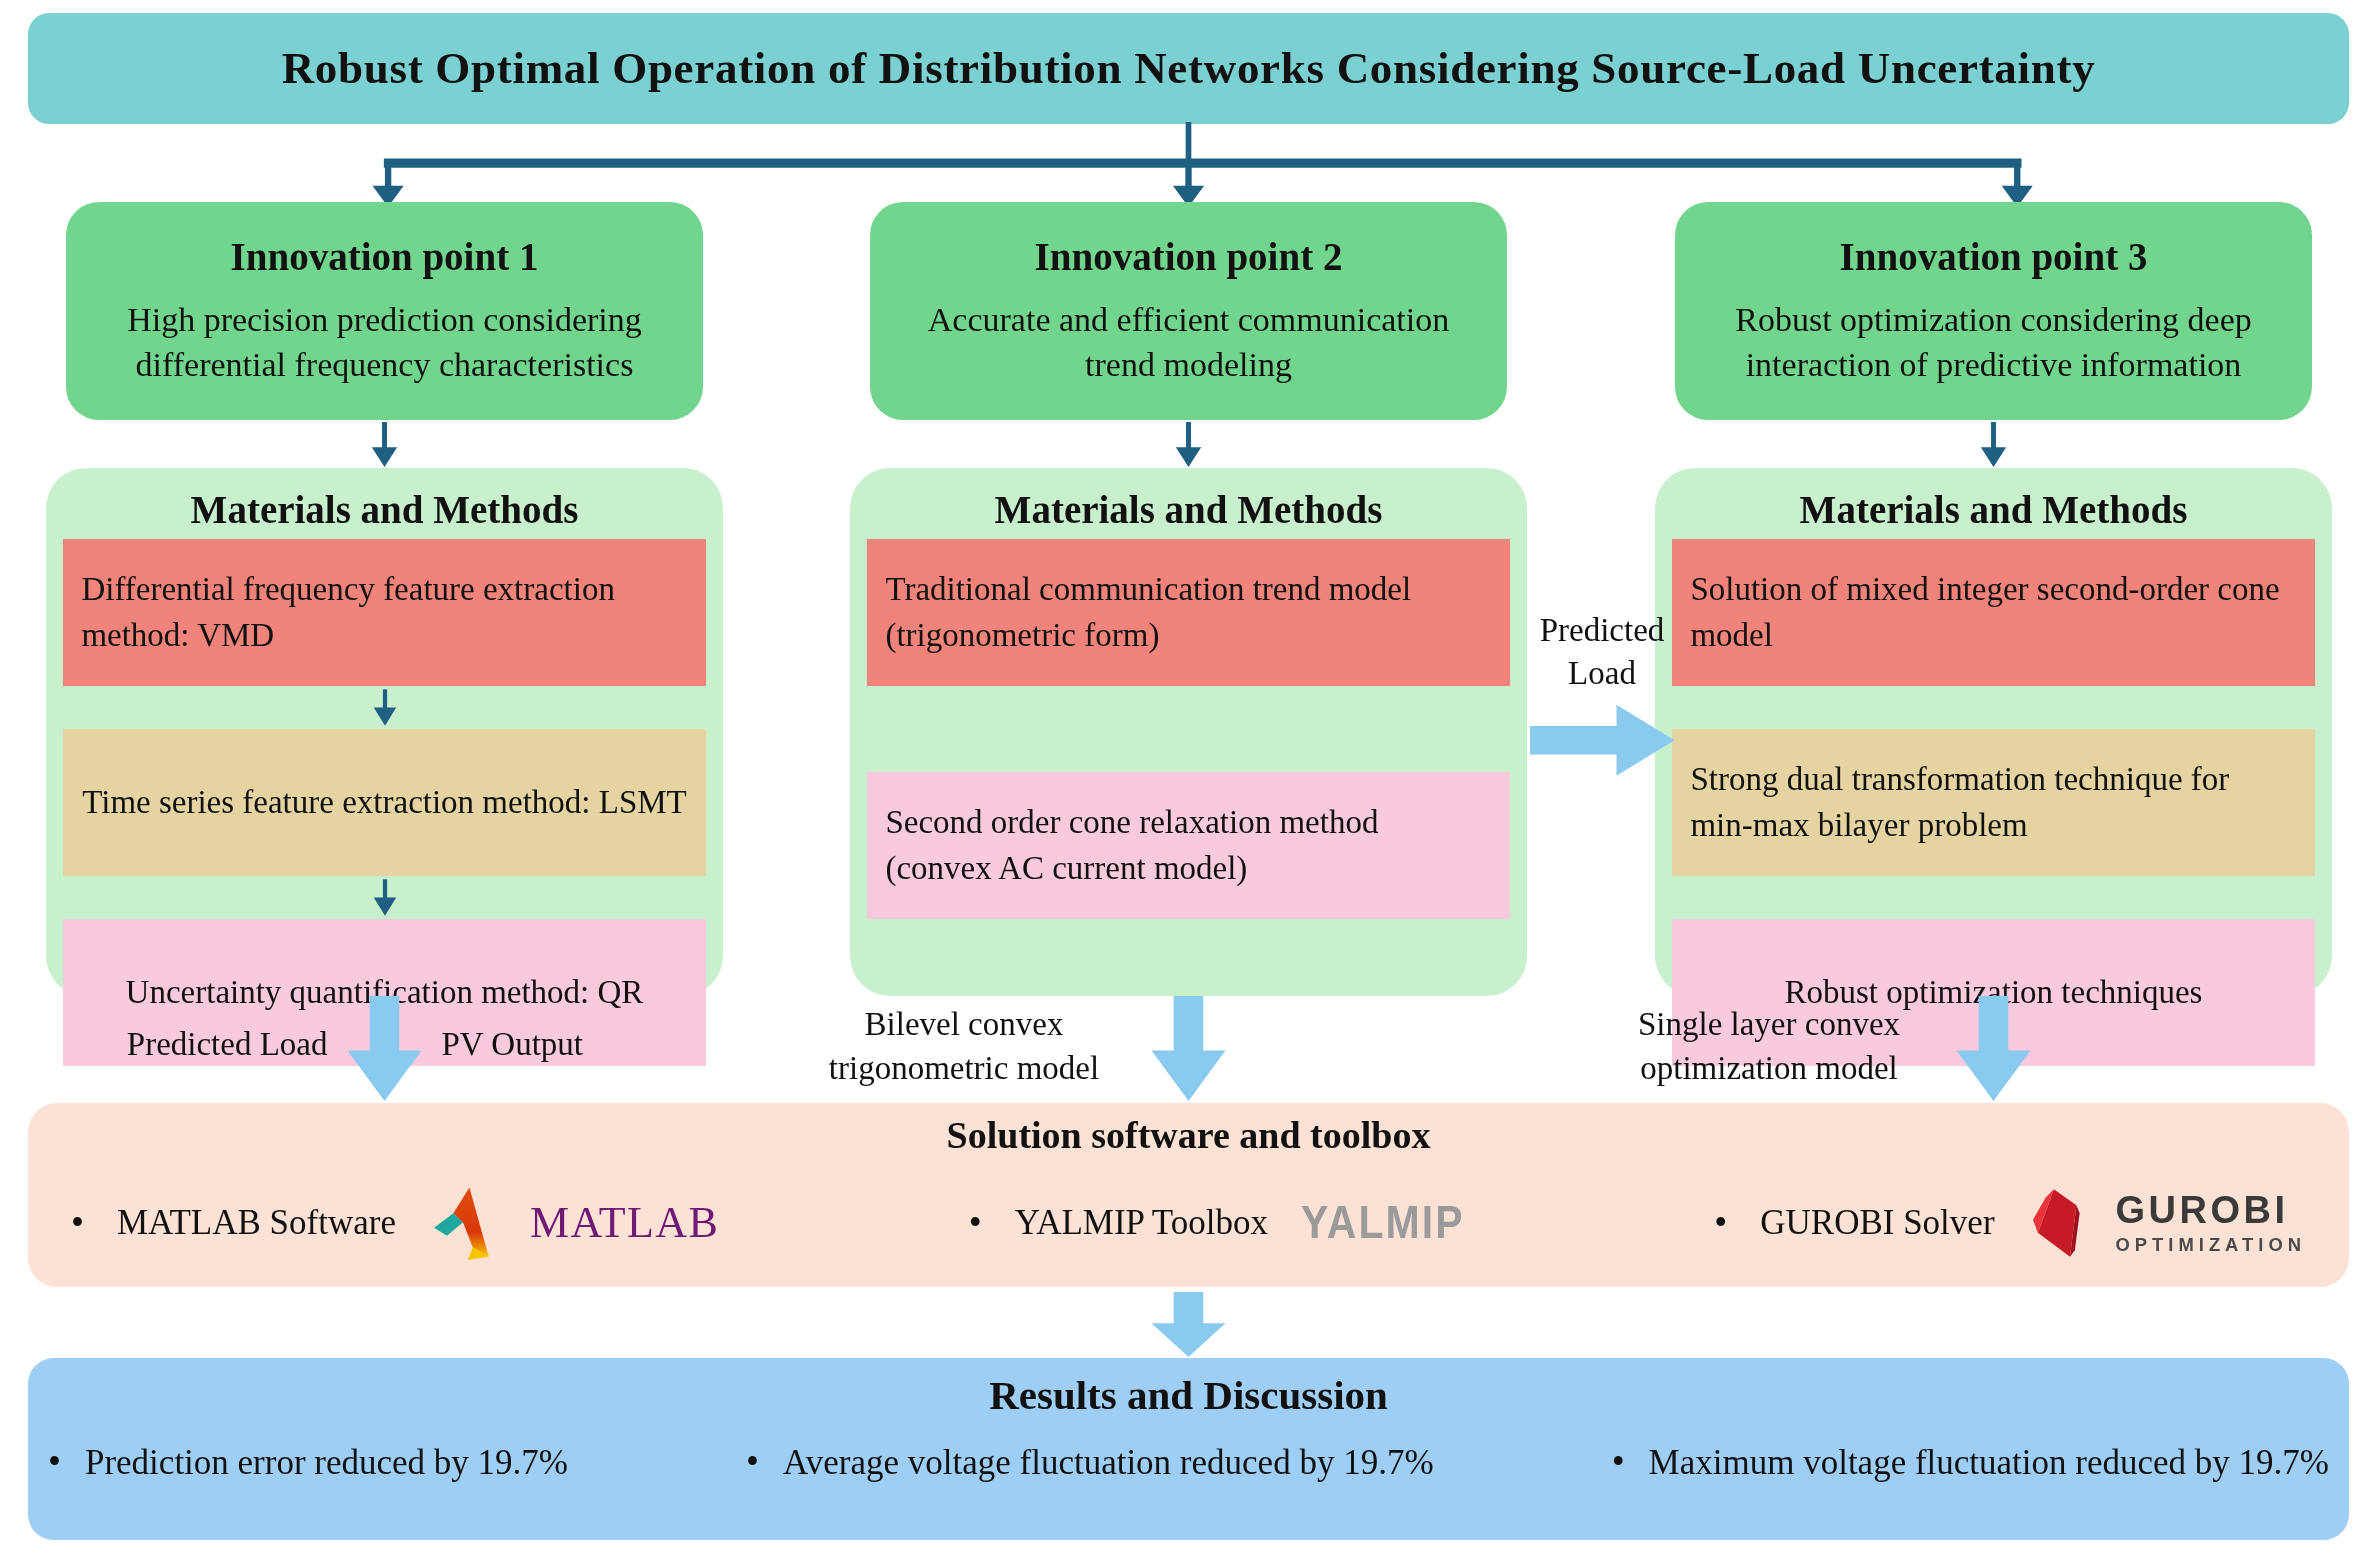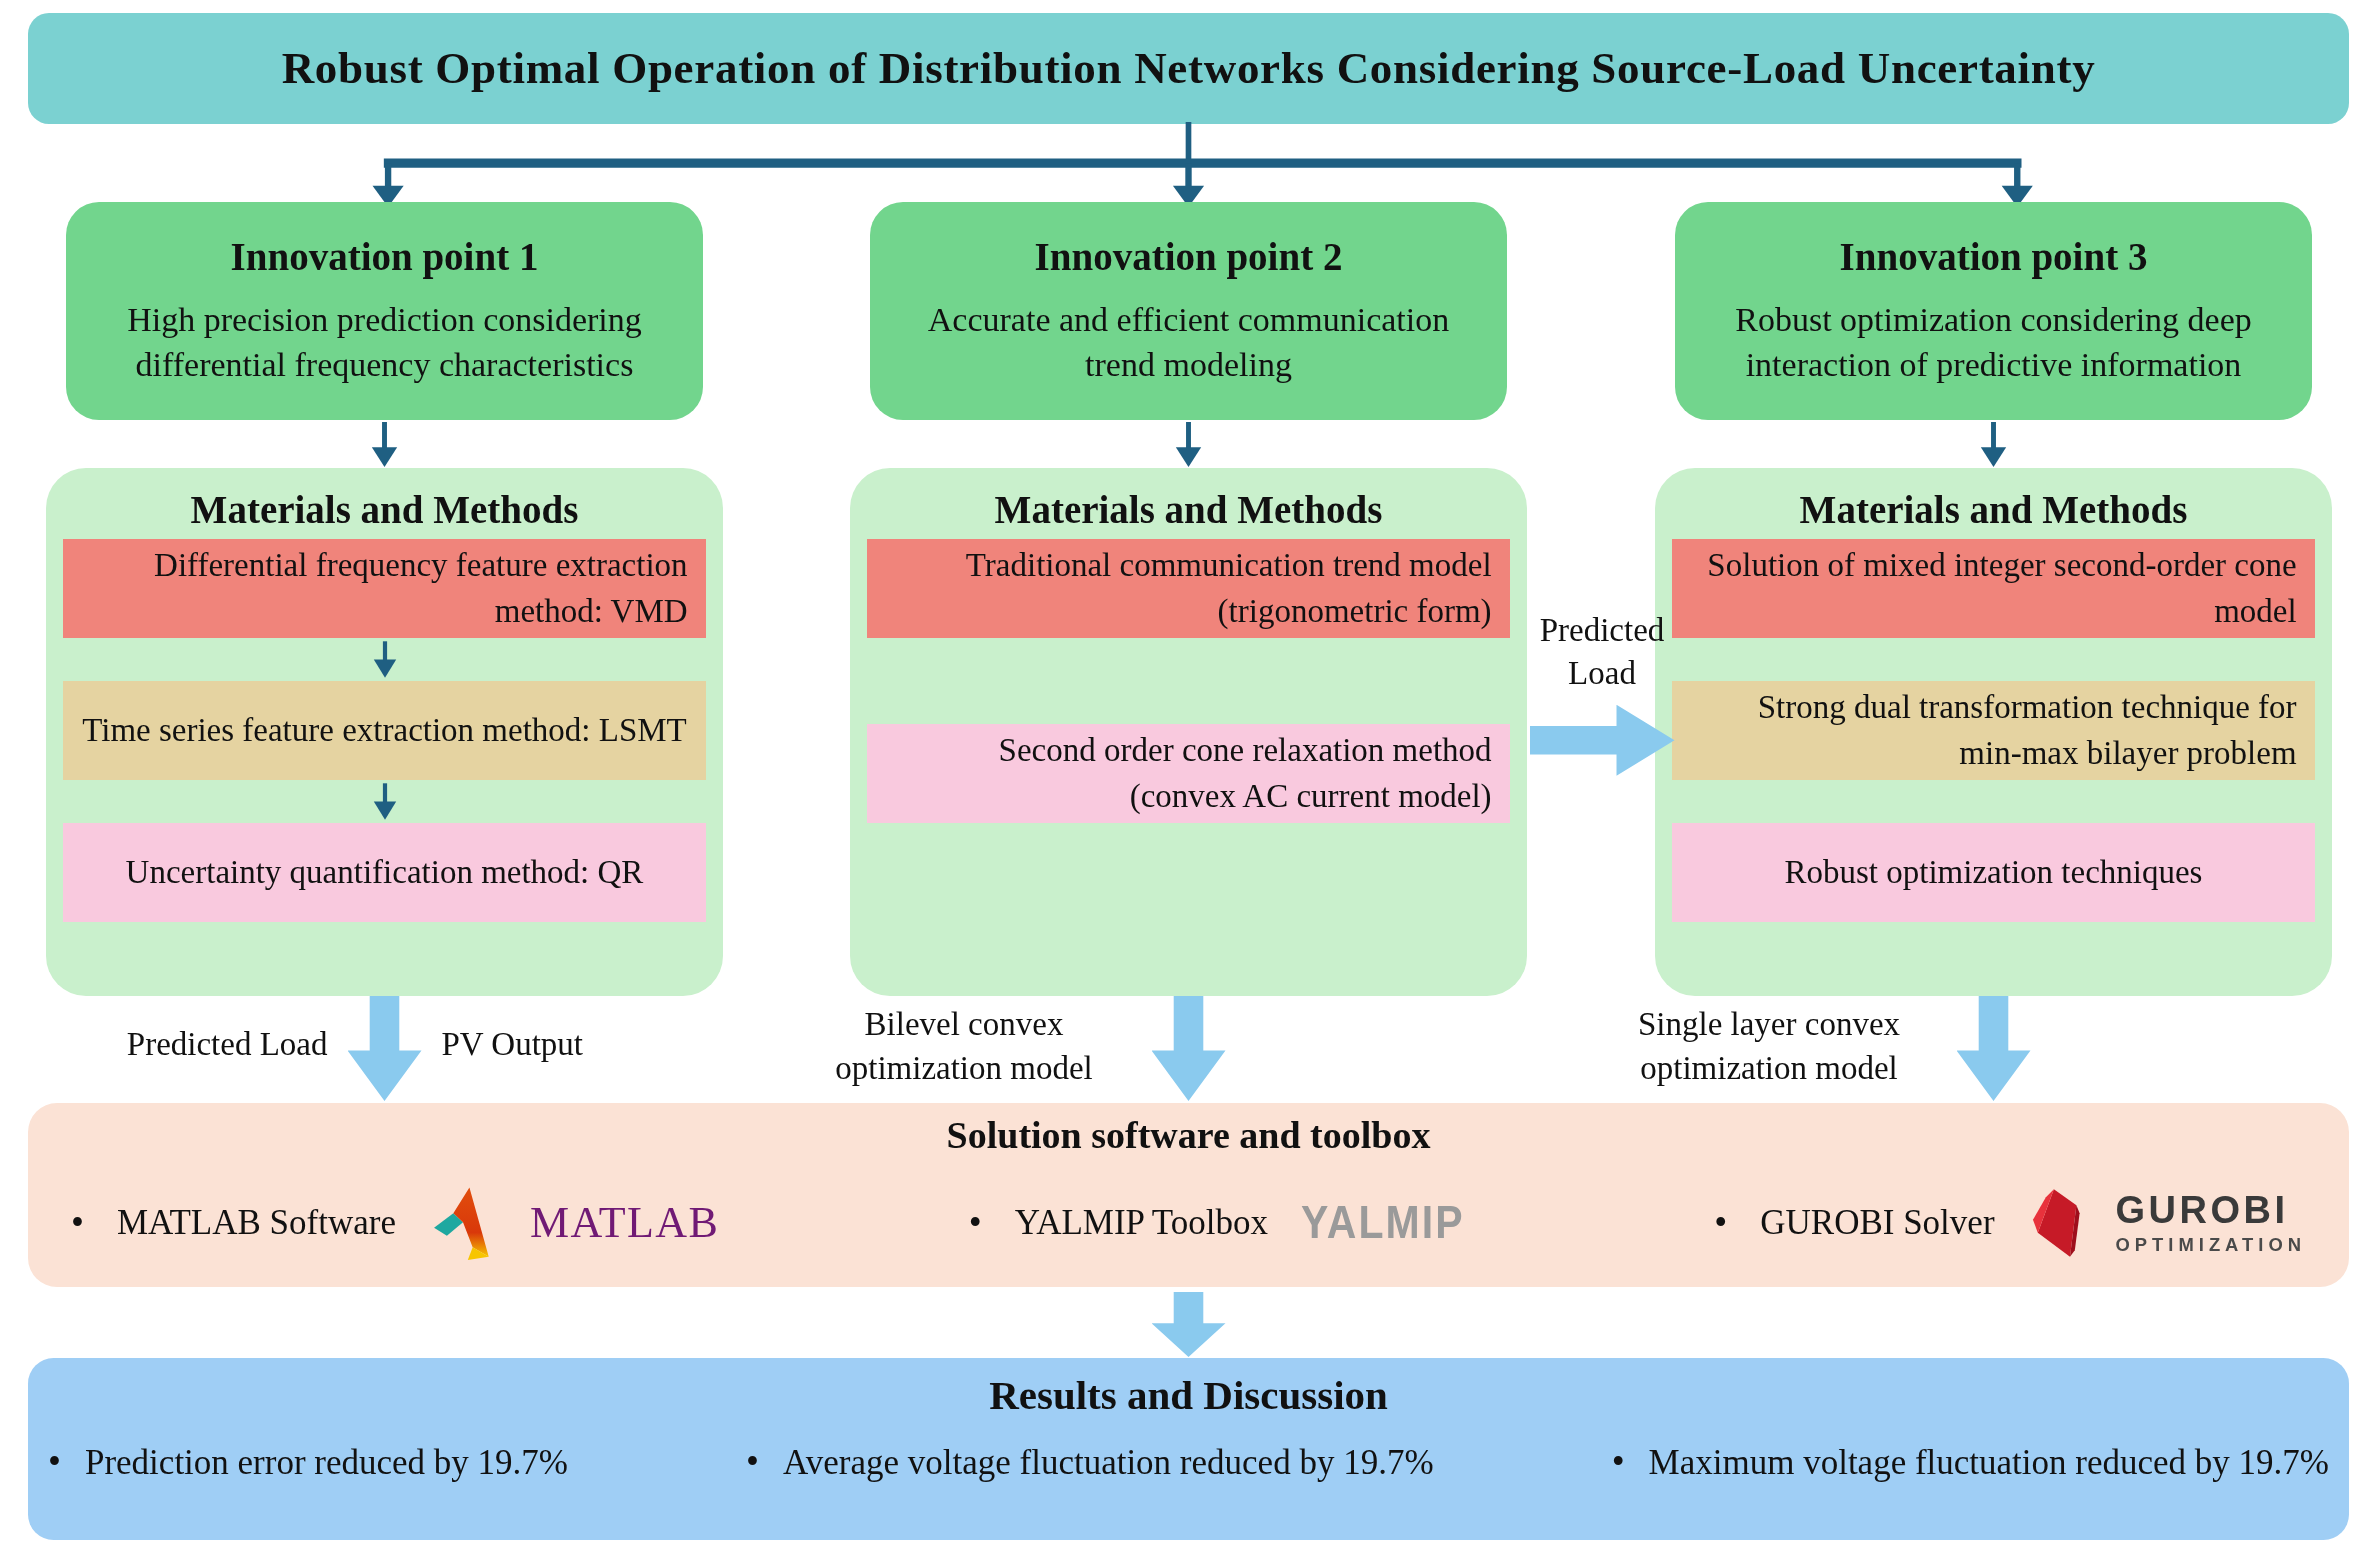--- a/index.html
+++ b/index.html
@@ -31,22 +31,22 @@
   .innov .h{font-size:39px;font-weight:bold;margin-bottom:18.4px;}
   .innov .b{font-size:34px;line-height:1.32;}
   .sgap{height:48px;display:flex;align-items:center;justify-content:center;}
   .materials{
     background:#C9F0CC;border-radius:40px;padding:11.3px 17px 17px 17px;
     box-sizing:border-box;height:528px;
   }
   .materials .mh{font-size:39px;font-weight:bold;text-align:center;height:60px;
     display:flex;align-items:center;justify-content:center;}
   .step{
-    height:99px;display:flex;align-items:center;justify-content:center;
-    text-align:right;font-size:33px;line-height:1.38;padding:0 18.4px;box-sizing:border-box;
+    height:147px;display:flex;align-items:center;justify-content:center;
+    text-align:left;font-size:33px;line-height:1.38;padding:0 18.4px;box-sizing:border-box;
   }
   .step.v1{background:#F0847B;}
   .step.v2{background:#E5D3A1;}
   .step.v3{background:#F9C9DE;}
   .stepgap{height:43px;display:flex;align-items:center;justify-content:center;}
   
   .flowrow{position:relative;height:106px;}
   .fat-down{
     position:absolute;left:50%;transform:translateX(-50%);top:0;
     width:74px;height:105px;background:#8ACAEE;
@@ -167,21 +167,21 @@
       </svg>
     </div>
     <div class="materials">
       <div class="mh">Materials and Methods</div>
       <div class="step v1">Traditional communication trend model (trigonometric form)</div>
       <div class="stepgap"></div>
       <div class="stepgap"></div>
       <div class="step v3">Second order cone relaxation method (convex AC current model)</div>
     </div>
     <div class="flowrow">
-      <div class="fl-block">Bilevel convex optimization model</div>
+      <div class="fl-block">Bilevel convex trigonometric model</div>
       <div class="fat-down"></div>
     </div>
   </div>
 
   <div class="col c3">
     <div class="innov">
       <div class="h">Innovation point 3</div>
       <div class="b">Robust optimization considering deep interaction of predictive information</div>
     </div>
     <div class="sgap">

